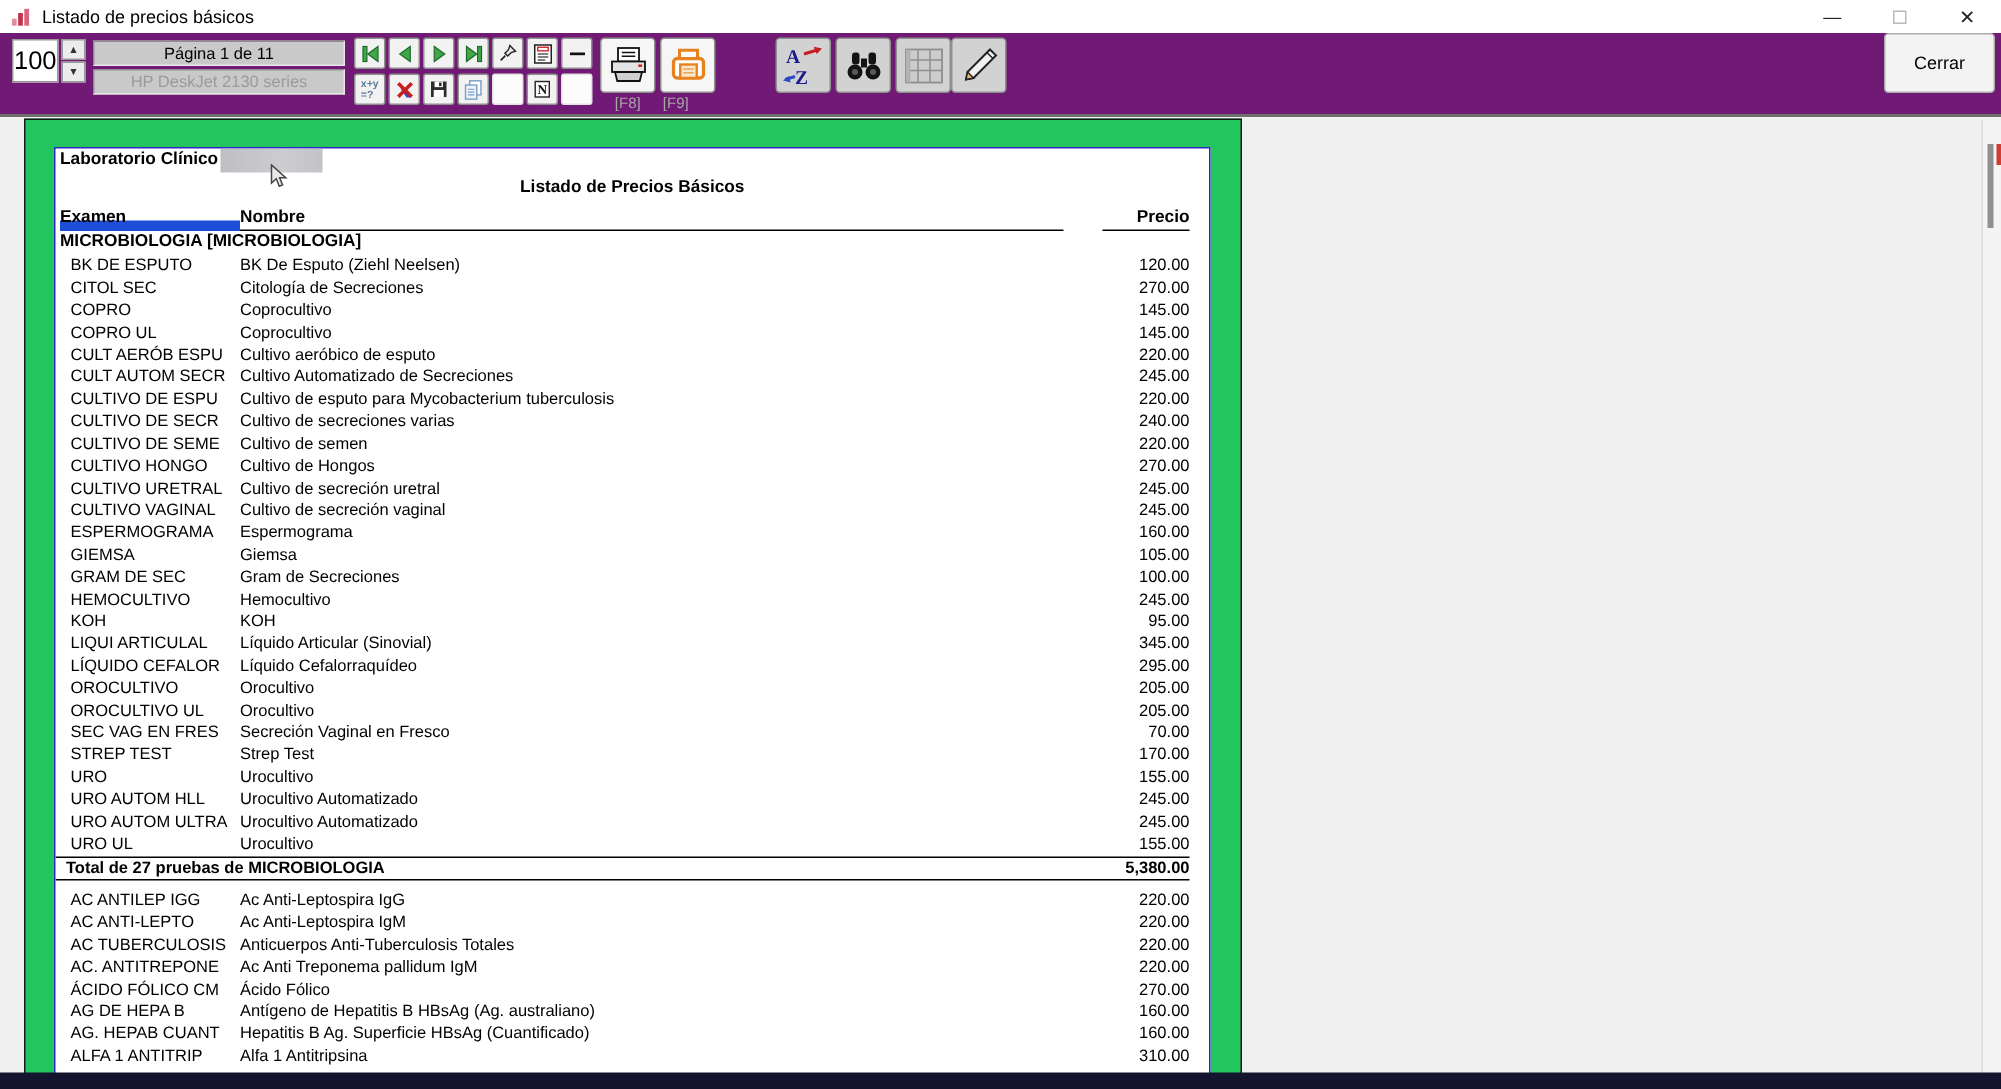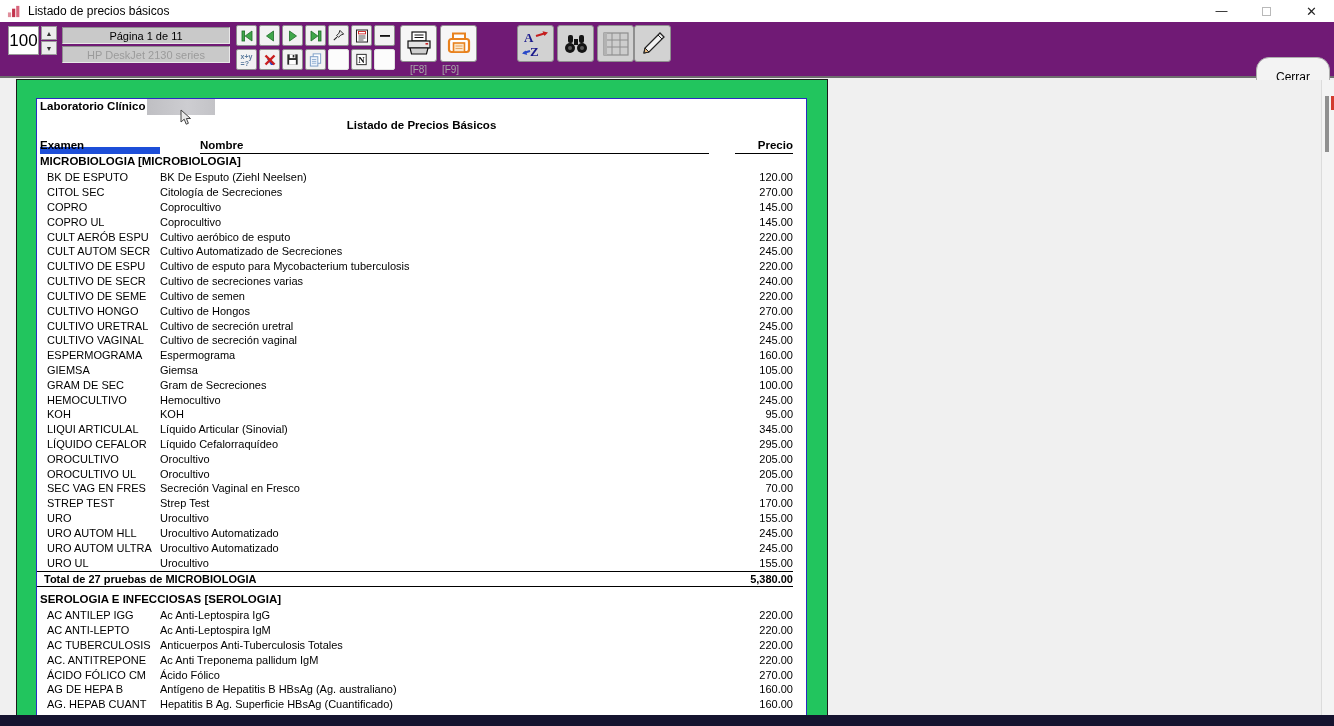--- a/index.html
+++ b/index.html
@@ -39,42 +39,42 @@
     display:flex; align-items:center; justify-content:center; }
   .tb-btn.flat { background:#fcfcfc; border-color:#e2e2e2; }
   .row1 { top:3px; } .row2 { top:27px; }
   .big-btn { position:absolute; top:3px; width:37px; height:37px; background:#f6f6f6;
     border:1px solid #8f8f8f; border-radius:3px;
     display:flex; align-items:center; justify-content:center; }
   .big-btn.gray { background:#d2d2d2; }
   .fkey { position:absolute; top:42px; width:37px; text-align:center;
     font-size:10px; color:#a8a8a8; }
   .cerrar { position:absolute; right:4px; top:0px; width:74px; height:40px;
-    background:#f3f3f3; border:1px solid #aeaeae; border-radius:13px;
-    font-size:12px; color:#000; display:flex; align-items:center; justify-content:center;margin-top:35px; }
+    background:#f3f3f3; border:1px solid #aeaeae; border-radius:3px;
+    font-size:12px; color:#000; display:flex; align-items:center; justify-content:center; }
 
   .formula-txt { font-size:7px; line-height:7px; color:#5a7a9c; font-weight:bold; text-align:left; }
 
   
   .preview { position:absolute; left:0; top:80px; width:1334px; height:646px; background:#f0f0f0; }
   .page { position:absolute; left:16px; top:-1px; width:812px; height:688px;
     background:#22c55e; border:1px solid #1a1a1a; overflow:hidden; }
   .frame { position:absolute; left:19px; top:18px; width:771px; height:700px;
     border:1px solid #2a2ac2; background:#fff; overflow:hidden;
     font-size:11px; color:#000; }
   .lab-row { position:relative; height:16px; }
   .lab-name { position:absolute; left:3px; top:1px; font-weight:bold; font-size:11.5px; }
   .redacted { position:absolute; left:110px; top:0px; width:68px; height:16px;
     background:linear-gradient(90deg,#bfbfc3,#cdcdd1 60%,#c3c3c7); }
   .rep-title { height:22px; text-align:center; font-weight:bold; font-size:11.5px;
     padding-top:4px; }
   .hdr-row { display:flex; height:15px; font-weight:bold; font-size:11.5px;
     padding-left:3px; padding-right:13px; margin-top:2px; }
   .h-exam { width:120px; border-bottom:7px solid #1d4ed8; }
-  .h-name { flex:1; border-bottom:1px solid #000; margin-right:26px;margin-left:40px; }
+  .h-name { flex:1; border-bottom:1px solid #000; margin-right:26px; }
   .h-price { width:58px; border-bottom:1px solid #000; text-align:right; }
 
   .sec-hdr { font-weight:bold; font-size:11.5px; padding-left:3px; height:15px;
     margin-top:1px; }
   .t-row { display:flex; height:14.82px; align-items:center;
     padding-left:3px; padding-right:13px; }
   .c-exam { width:120px; padding-left:7px; white-space:nowrap; }
   .c-name { flex:1; white-space:nowrap; }
   .c-price { width:58px; text-align:right; }
   .total-row { display:flex; align-items:center; height:16px; font-weight:bold;
@@ -412,21 +412,20 @@
             </div>
             <div class="t-row">
               <span class="c-exam">URO UL</span>
               <span class="c-name">Urocultivo</span>
               <span class="c-price">155.00</span>
             </div>
             <div class="total-row">
               <span class="total-label">Total de 27 pruebas de MICROBIOLOGIA</span>
               <span class="total-value">5,380.00</span>
             </div>
-            <div class="sec-hdr">SEROLOGIA E INFECCIOSAS [SEROLOGIA]</div>
             <div class="t-row">
               <span class="c-exam">AC ANTILEP IGG</span>
               <span class="c-name">Ac Anti-Leptospira IgG</span>
               <span class="c-price">220.00</span>
             </div>
             <div class="t-row">
               <span class="c-exam">AC ANTI-LEPTO</span>
               <span class="c-name">Ac Anti-Leptospira IgM</span>
               <span class="c-price">220.00</span>
             </div>

